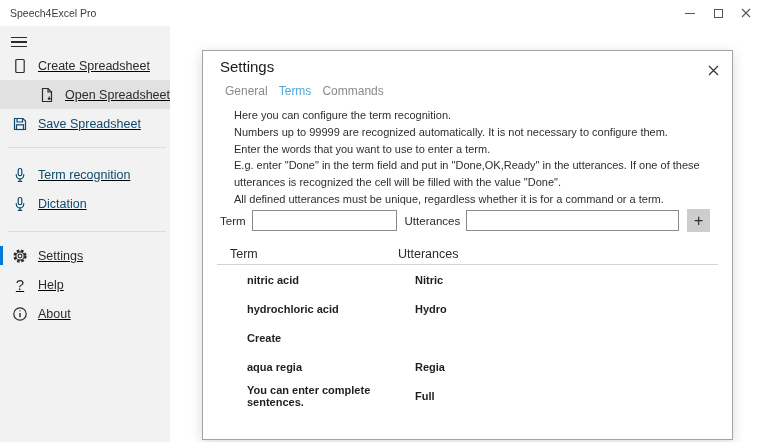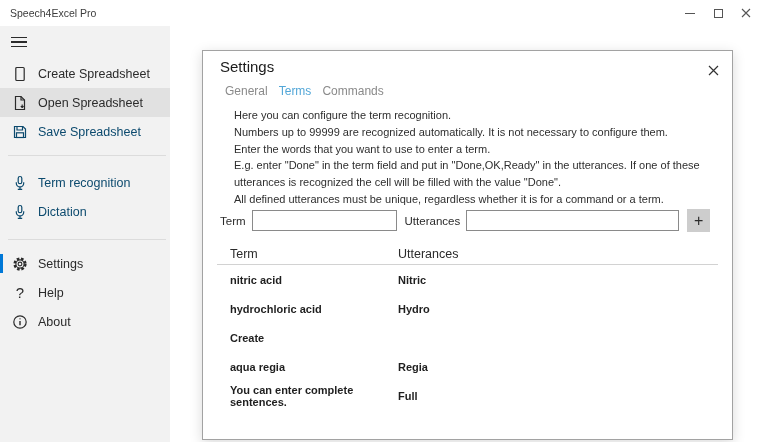--- a/index.html
+++ b/index.html
@@ -12,25 +12,25 @@
   .titlebar .title { position:absolute; left:10px; top:7px; font-size:10.5px; color:#3c3c3c; }
   .win-controls { position:absolute; right:8px; top:0; height:26px; display:flex; align-items:center; }
   .win-btn { width:28px; height:26px; display:flex; align-items:center; justify-content:center; cursor:default; }
   .min-glyph { width:10px; height:1px; background:#555; display:block; }
   .max-glyph { width:9px; height:9px; border:1px solid #555; display:block; }
 
   
   .sidebar { position:absolute; left:0; top:26px; width:170px; height:416px; background:#f2f2f2; }
   .hamburger { margin:7px 0 0 11px; width:16px; height:18px; display:flex; flex-direction:column; justify-content:center; gap:3px; }
   .hamburger span { display:block; width:16px; height:1.5px; background:#2b2b2b; }
-  .nav { margin-top:8px; }
+  .nav { margin-top:0;text-decoration:underline; }
   .sidebar-item { position:relative; height:29px; display:flex; align-items:center; padding-left:10px; gap:8px;
     font-size:12.5px; color:#2b2b2b; cursor:default; }
   .sidebar-item .ic { width:20px; height:16px; display:flex; align-items:center; justify-content:center; color:inherit; flex:none; }
-  .sidebar-item.hl { background:#e1e1e1; }
+  .sidebar-item.hl { background:#e1e1e1;justify-content:flex-end; }
   .sidebar-item.disabled { color:#0c4a6e; }
   .accent-bar { position:absolute; left:0; top:5px; width:3px; height:19px; background:#0078d7; }
   .nav-divider { border:none; border-top:1px solid #dcdcdc; margin:9px 4px 12px 8px; }
   .nav-divider.d2 { margin:13px 4px 9px 8px; }
   svg.icon { stroke:currentColor; fill:none; stroke-width:1.2; }
   .qmark { font-size:15px; color:inherit; font-family:"Liberation Sans",sans-serif; }
 
   
   .dialog { position:absolute; left:202px; top:50px; width:531px; height:390px; background:#fff;
     border:1px solid #a2a2a2; box-shadow:0 3px 12px rgba(0,0,0,0.15); }
@@ -49,21 +49,21 @@
   .form-row .form-label.l2 { margin-left:8px; }
   .add-btn { width:23px; height:23px; margin-left:8px; background:#cdcdcd; border:none; color:#2b2b2b;
     font-size:16px; line-height:21px; text-align:center; flex:none; cursor:default; }
 
   
   .table { position:absolute; left:0; top:196px; width:531px; }
   .tbl-header { display:flex; padding-left:27px; font-size:12.5px; color:#2b2b2b; height:16px; }
   .tbl-header .c1, .tbl-row .c1 { width:168px; flex:none; }
   .tbl-underline { margin:1px 16px 0 14px; border:none; border-top:1px solid #d2d2d2; }
   .tbl-rows { }
-  .tbl-row { display:flex; padding-left:27px; height:29px; align-items:center; font-size:11px; font-weight:bold; color:#1f1f1f; }
+  .tbl-row { display:flex; padding-left:44px; height:29px; align-items:center; font-size:11px; font-weight:bold; color:#1f1f1f; }
 </style>
 </head>
 <body>
 
 <div class="app">
 
   <div class="titlebar">
     <span class="title">Speech4Excel Pro</span>
     <div class="win-controls">
       <div class="win-btn">

